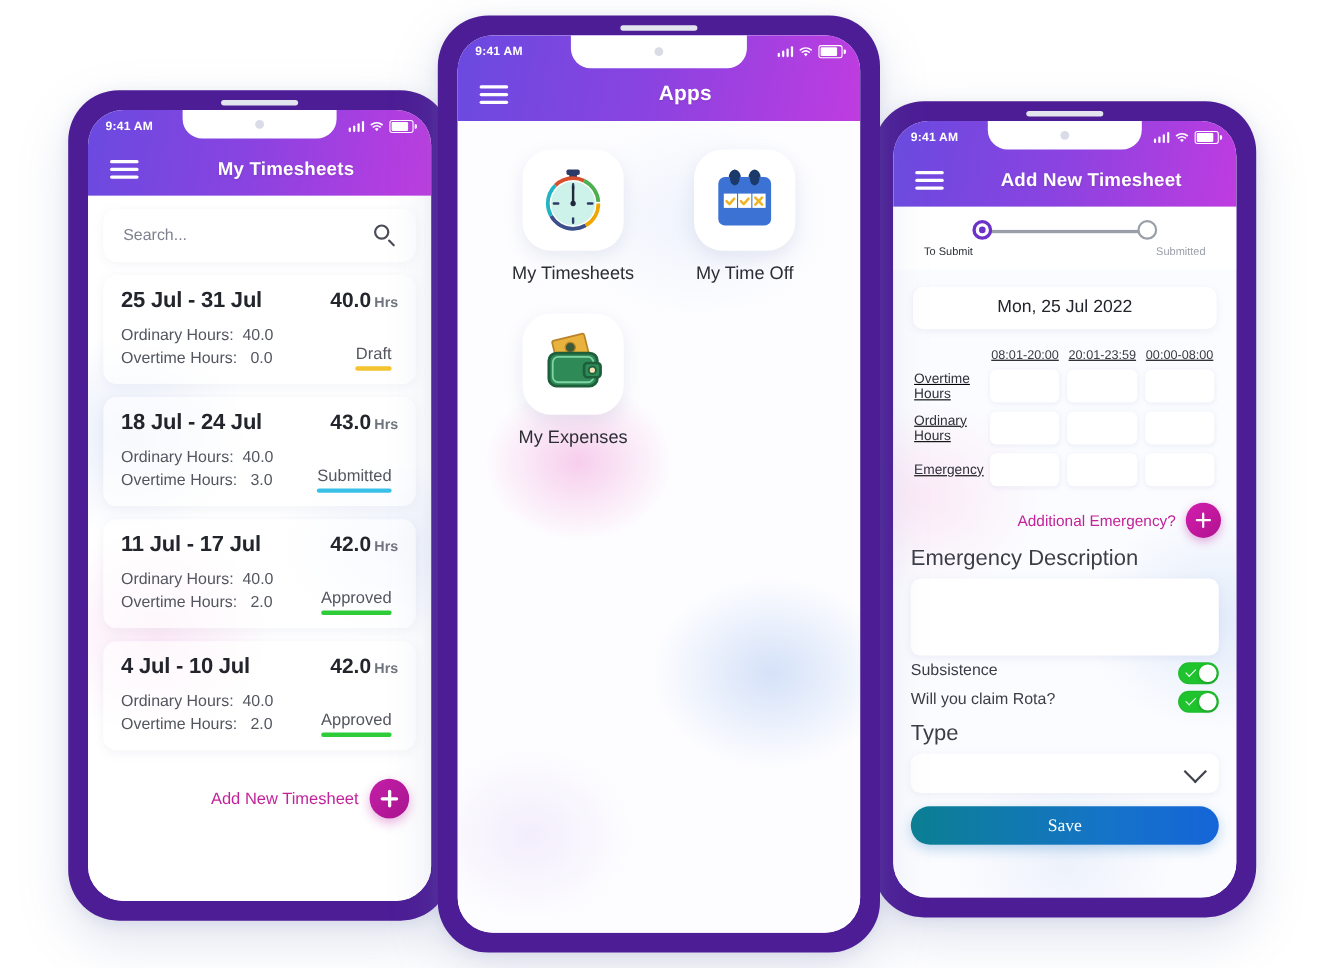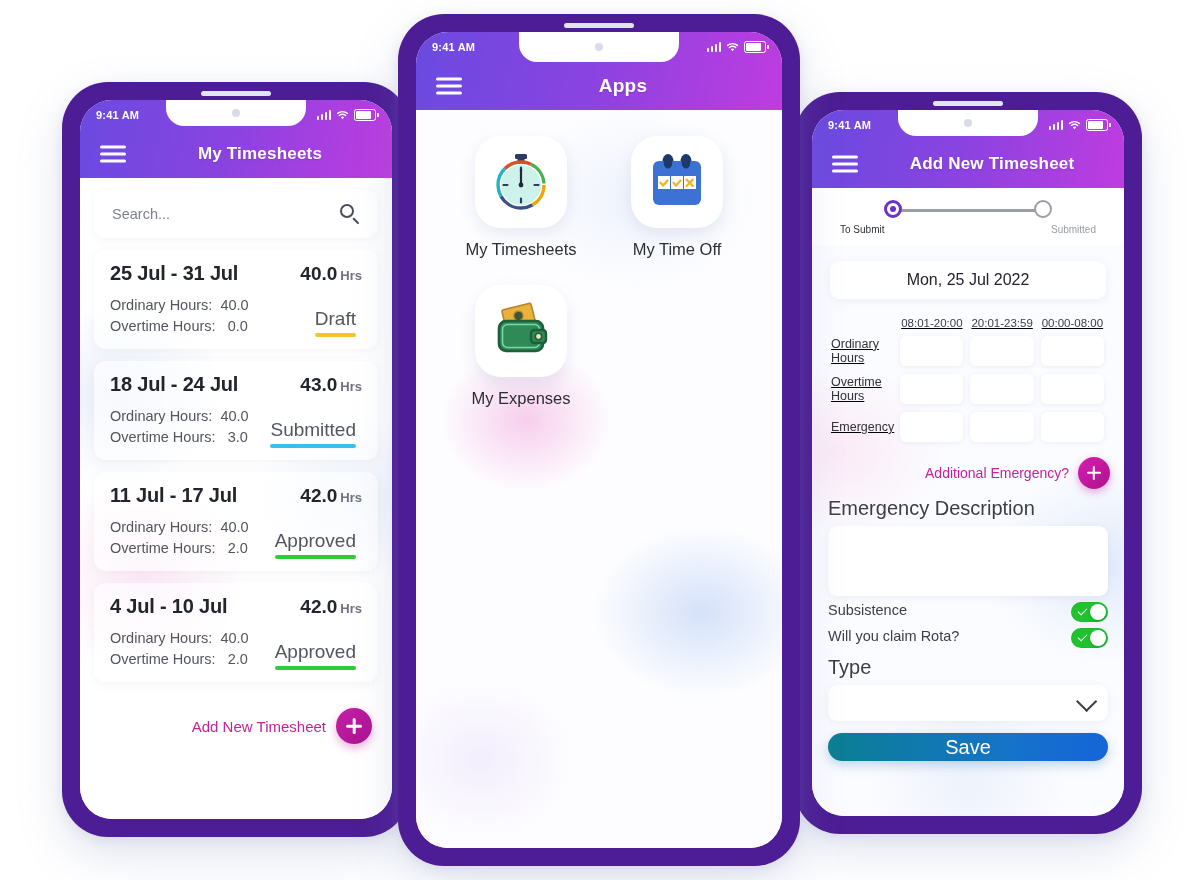--- a/index.html
+++ b/index.html
@@ -74,21 +74,21 @@
     background:#4a4d57;border-radius:2px;transform:rotate(45deg);transform-origin:left center;}
 
   .ts-card{margin-top:12px;background:rgba(255,255,255,.62);border-radius:12px;
     padding:12px 16px 12px 16px;box-shadow:0 2px 10px rgba(140,150,190,.10);}
   .ts-top{display:flex;justify-content:space-between;align-items:baseline;font-weight:bold;}
   .ts-range{font-size:20px;color:#23252c;letter-spacing:-.2px;}
   .ts-hrs{font-size:19px;color:#23252c;}
   .ts-hrs em{font-style:normal;font-size:13px;color:#6f737e;margin-left:3px;}
   .ts-bot{display:flex;justify-content:space-between;align-items:flex-end;margin-top:10px;}
   .ts-lines{font-size:14.5px;color:#53565f;line-height:1.45;white-space:pre;}
-  .ts-status{font-size:19px;color:#53565f;position:relative;padding-bottom:7px;
+  .ts-status{font-size:15px;color:#53565f;position:relative;padding-bottom:7px;
     margin-right:6px;}
   .ts-status u{position:absolute;left:0;right:0;bottom:0;height:4px;border-radius:3px;
     display:block;text-decoration:none;}
 
   .add-row{display:flex;align-items:center;justify-content:flex-end;gap:10px;
     margin-top:26px;padding-right:6px;}
   .add-label{color:#c2239a;font-size:15px;}
   .fab{width:36px;height:36px;border-radius:50%;
     background:linear-gradient(135deg,#c41fa8,#a9138f);
     box-shadow:0 4px 10px rgba(190,30,160,.35);position:relative;}
@@ -162,24 +162,24 @@
     box-shadow:inset 0 0 0 1px rgba(0,0,0,.04);}
   .switch .knob{position:absolute;right:1.6px;top:1.6px;width:16.8px;height:16.8px;
     border-radius:50%;background:#fff;box-shadow:0 1px 3px rgba(0,0,0,.25);}
   .switch .tick{position:absolute;left:7px;top:6px;width:8px;height:4px;
     border-left:1.8px solid #fff;border-bottom:1.8px solid #fff;transform:rotate(-45deg);}
   .select{margin:6px 16px 0;height:36px;background:#fff;border-radius:9px;
     box-shadow:0 2px 8px rgba(140,150,190,.13);display:flex;align-items:center;
     justify-content:flex-end;padding-right:16px;box-sizing:border-box;}
   .chev{width:13px;height:13px;border-right:2.4px solid #3d4048;border-bottom:2.4px solid #3d4048;
     transform:rotate(45deg) translateY(-3px);}
-  .save-btn{margin:12px 16px 0;height:28px;border-radius:19px;
+  .save-btn{margin:12px 16px 0;height:35px;border-radius:19px;
     background:linear-gradient(90deg,#0b7f93 0%,#1573c9 65%,#1565d8 100%);
-    color:#fff;font-size:20px;display:flex;align-items:center;justify-content:center;
-    box-shadow:0 4px 12px rgba(20,110,190,.28);}
+    color:#fff;font-size:16px;display:flex;align-items:center;justify-content:center;
+    box-shadow:0 4px 12px rgba(20,110,190,.28);font-family:Liberation Serif, serif;}
 </style>
 </head>
 <body>
 
 <div class="stage">
 
   <div class="phone" id="phone-left">
     <div class="speaker"></div>
     <div class="screen">
       <div class="notch" style="width:140px;height:26px;">
@@ -426,33 +426,33 @@
         <div class="grid-wrap">
           <table class="gridtbl">
             <tbody>
                 <tr>
               <th></th>
               <th>08:01-20:00</th>
               <th>20:01-23:59</th>
               <th>00:00-08:00</th>
             </tr>
             <tr>
-              <td class="rowlab">Ordinary<br>Hours</td>
+              <td class="rowlab">Overtime<br>Hours</td>
               <td>
                     <div class="cellbox"></div>
                   </td>
               <td>
                     <div class="cellbox"></div>
                   </td>
               <td>
                     <div class="cellbox"></div>
                   </td>
             </tr>
             <tr>
-              <td class="rowlab">Overtime<br>Hours</td>
+              <td class="rowlab">Ordinary<br>Hours</td>
               <td>
                     <div class="cellbox"></div>
                   </td>
               <td>
                     <div class="cellbox"></div>
                   </td>
               <td>
                     <div class="cellbox"></div>
                   </td>
             </tr>

